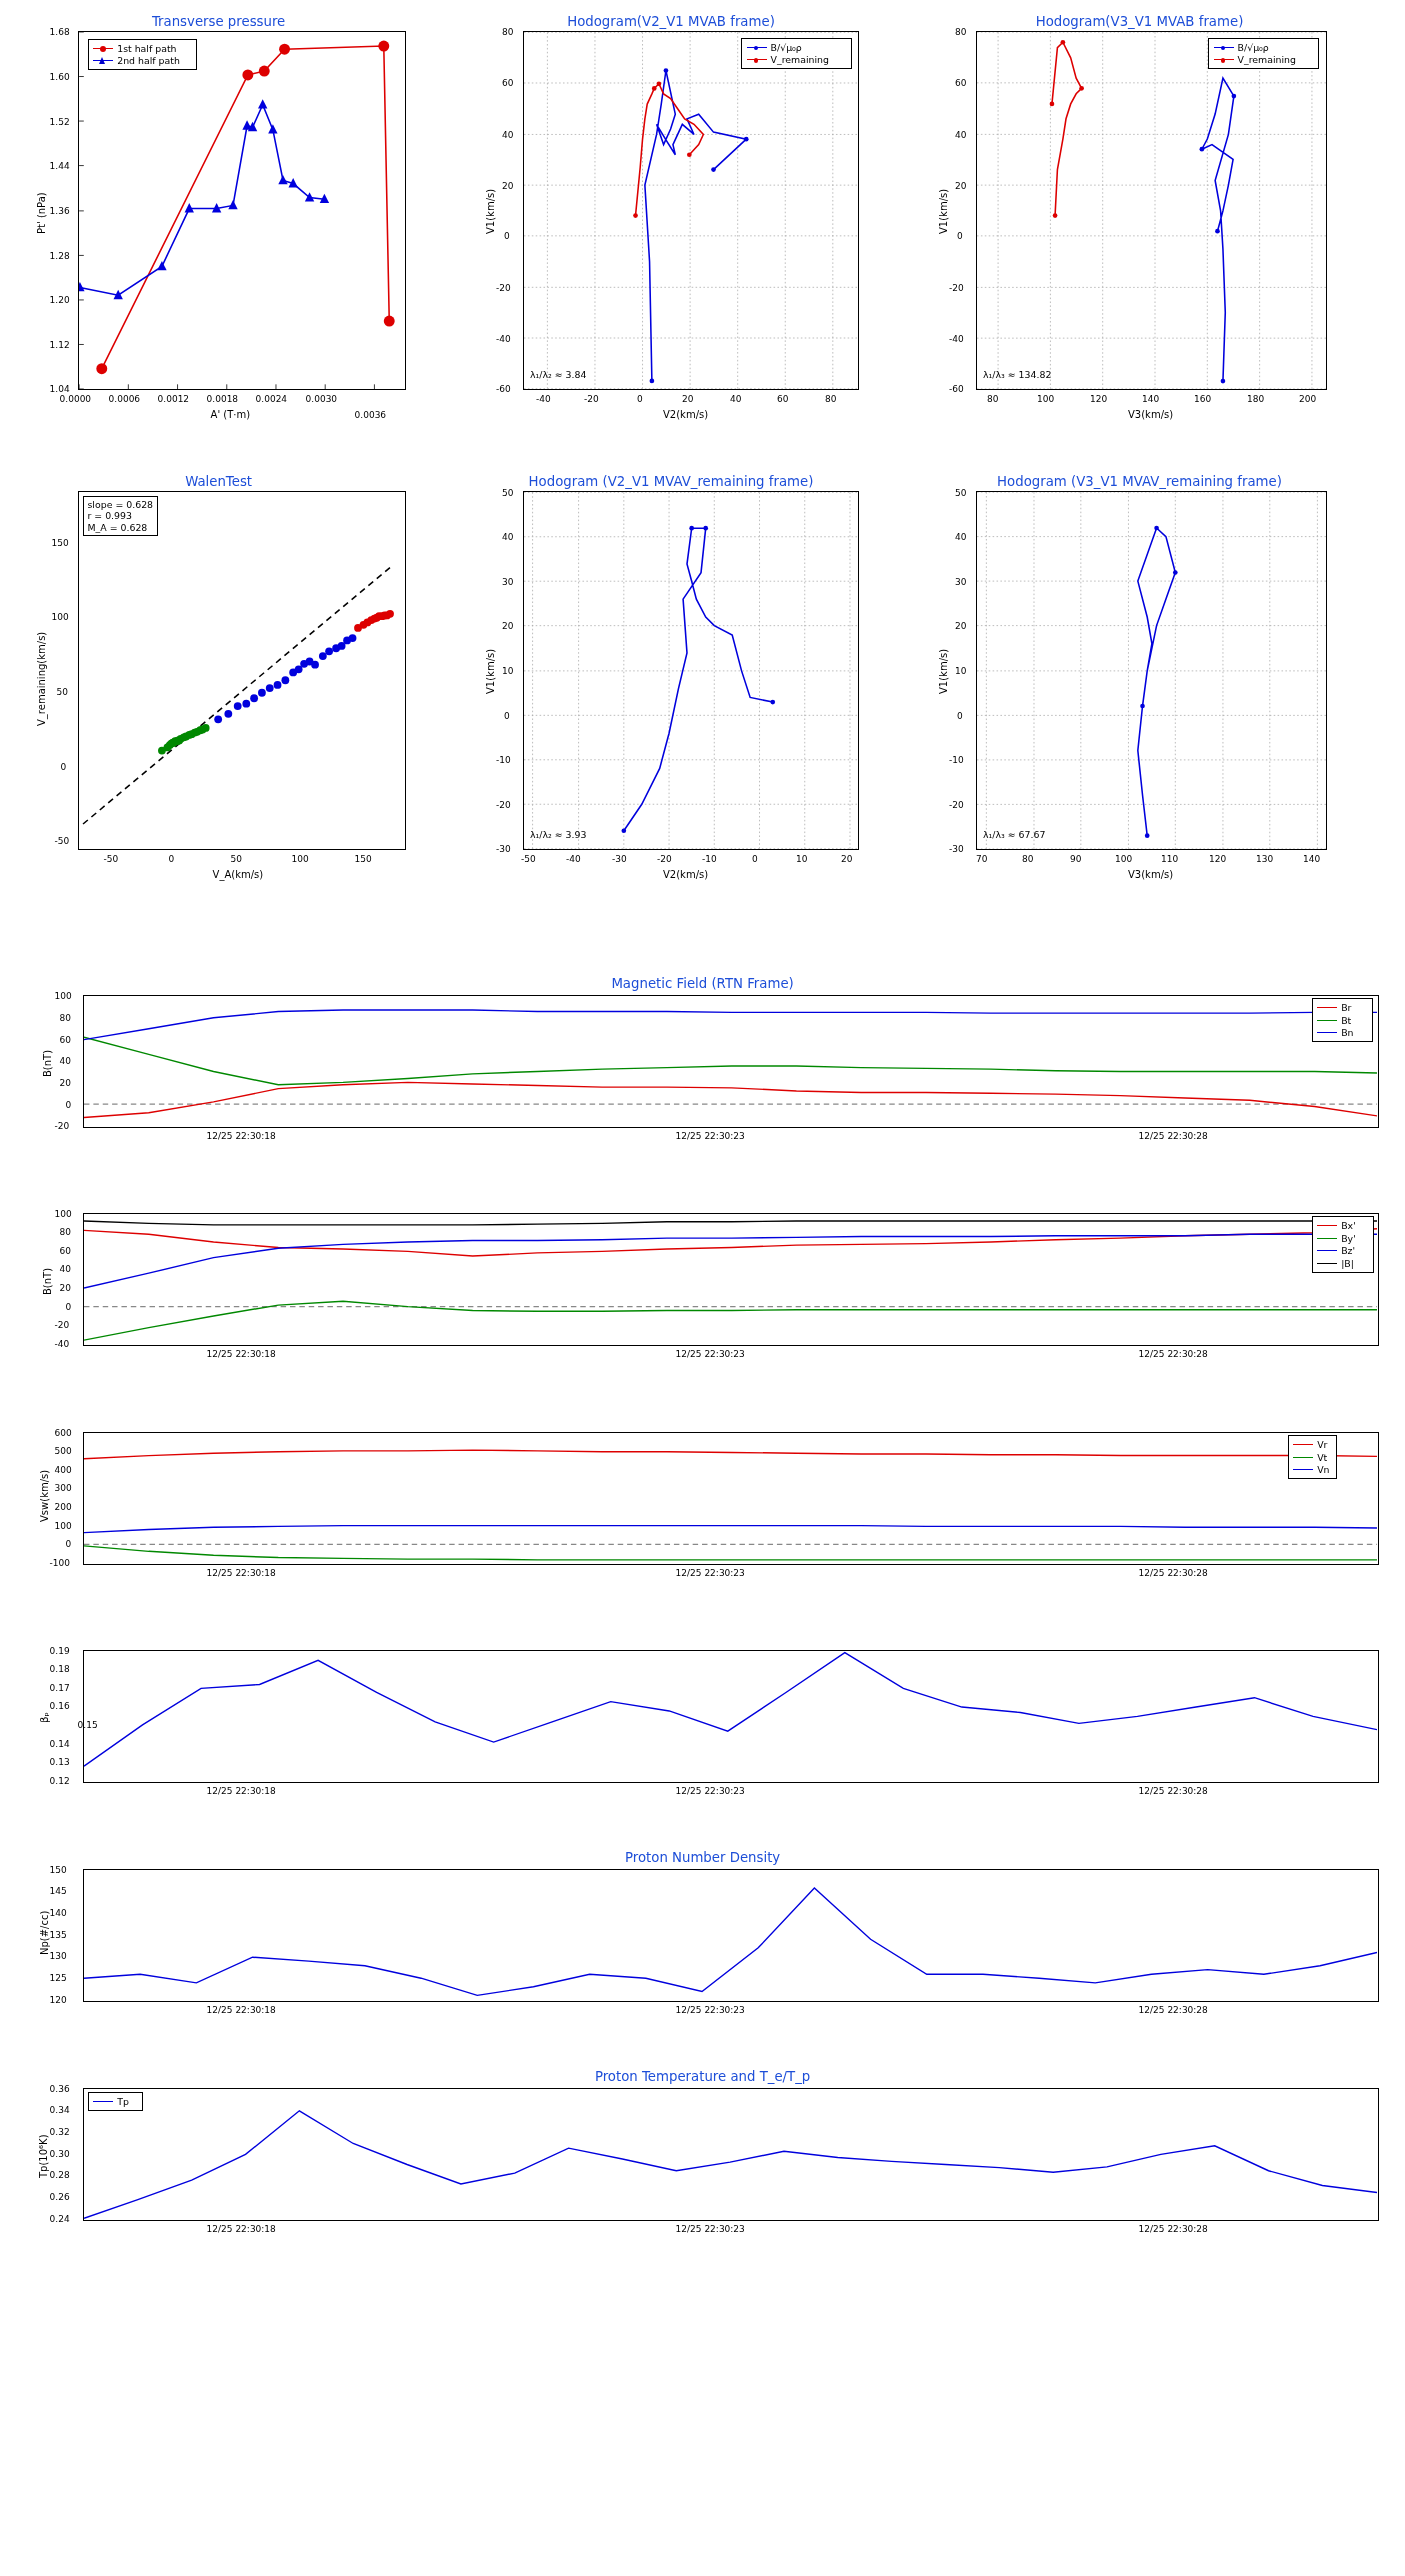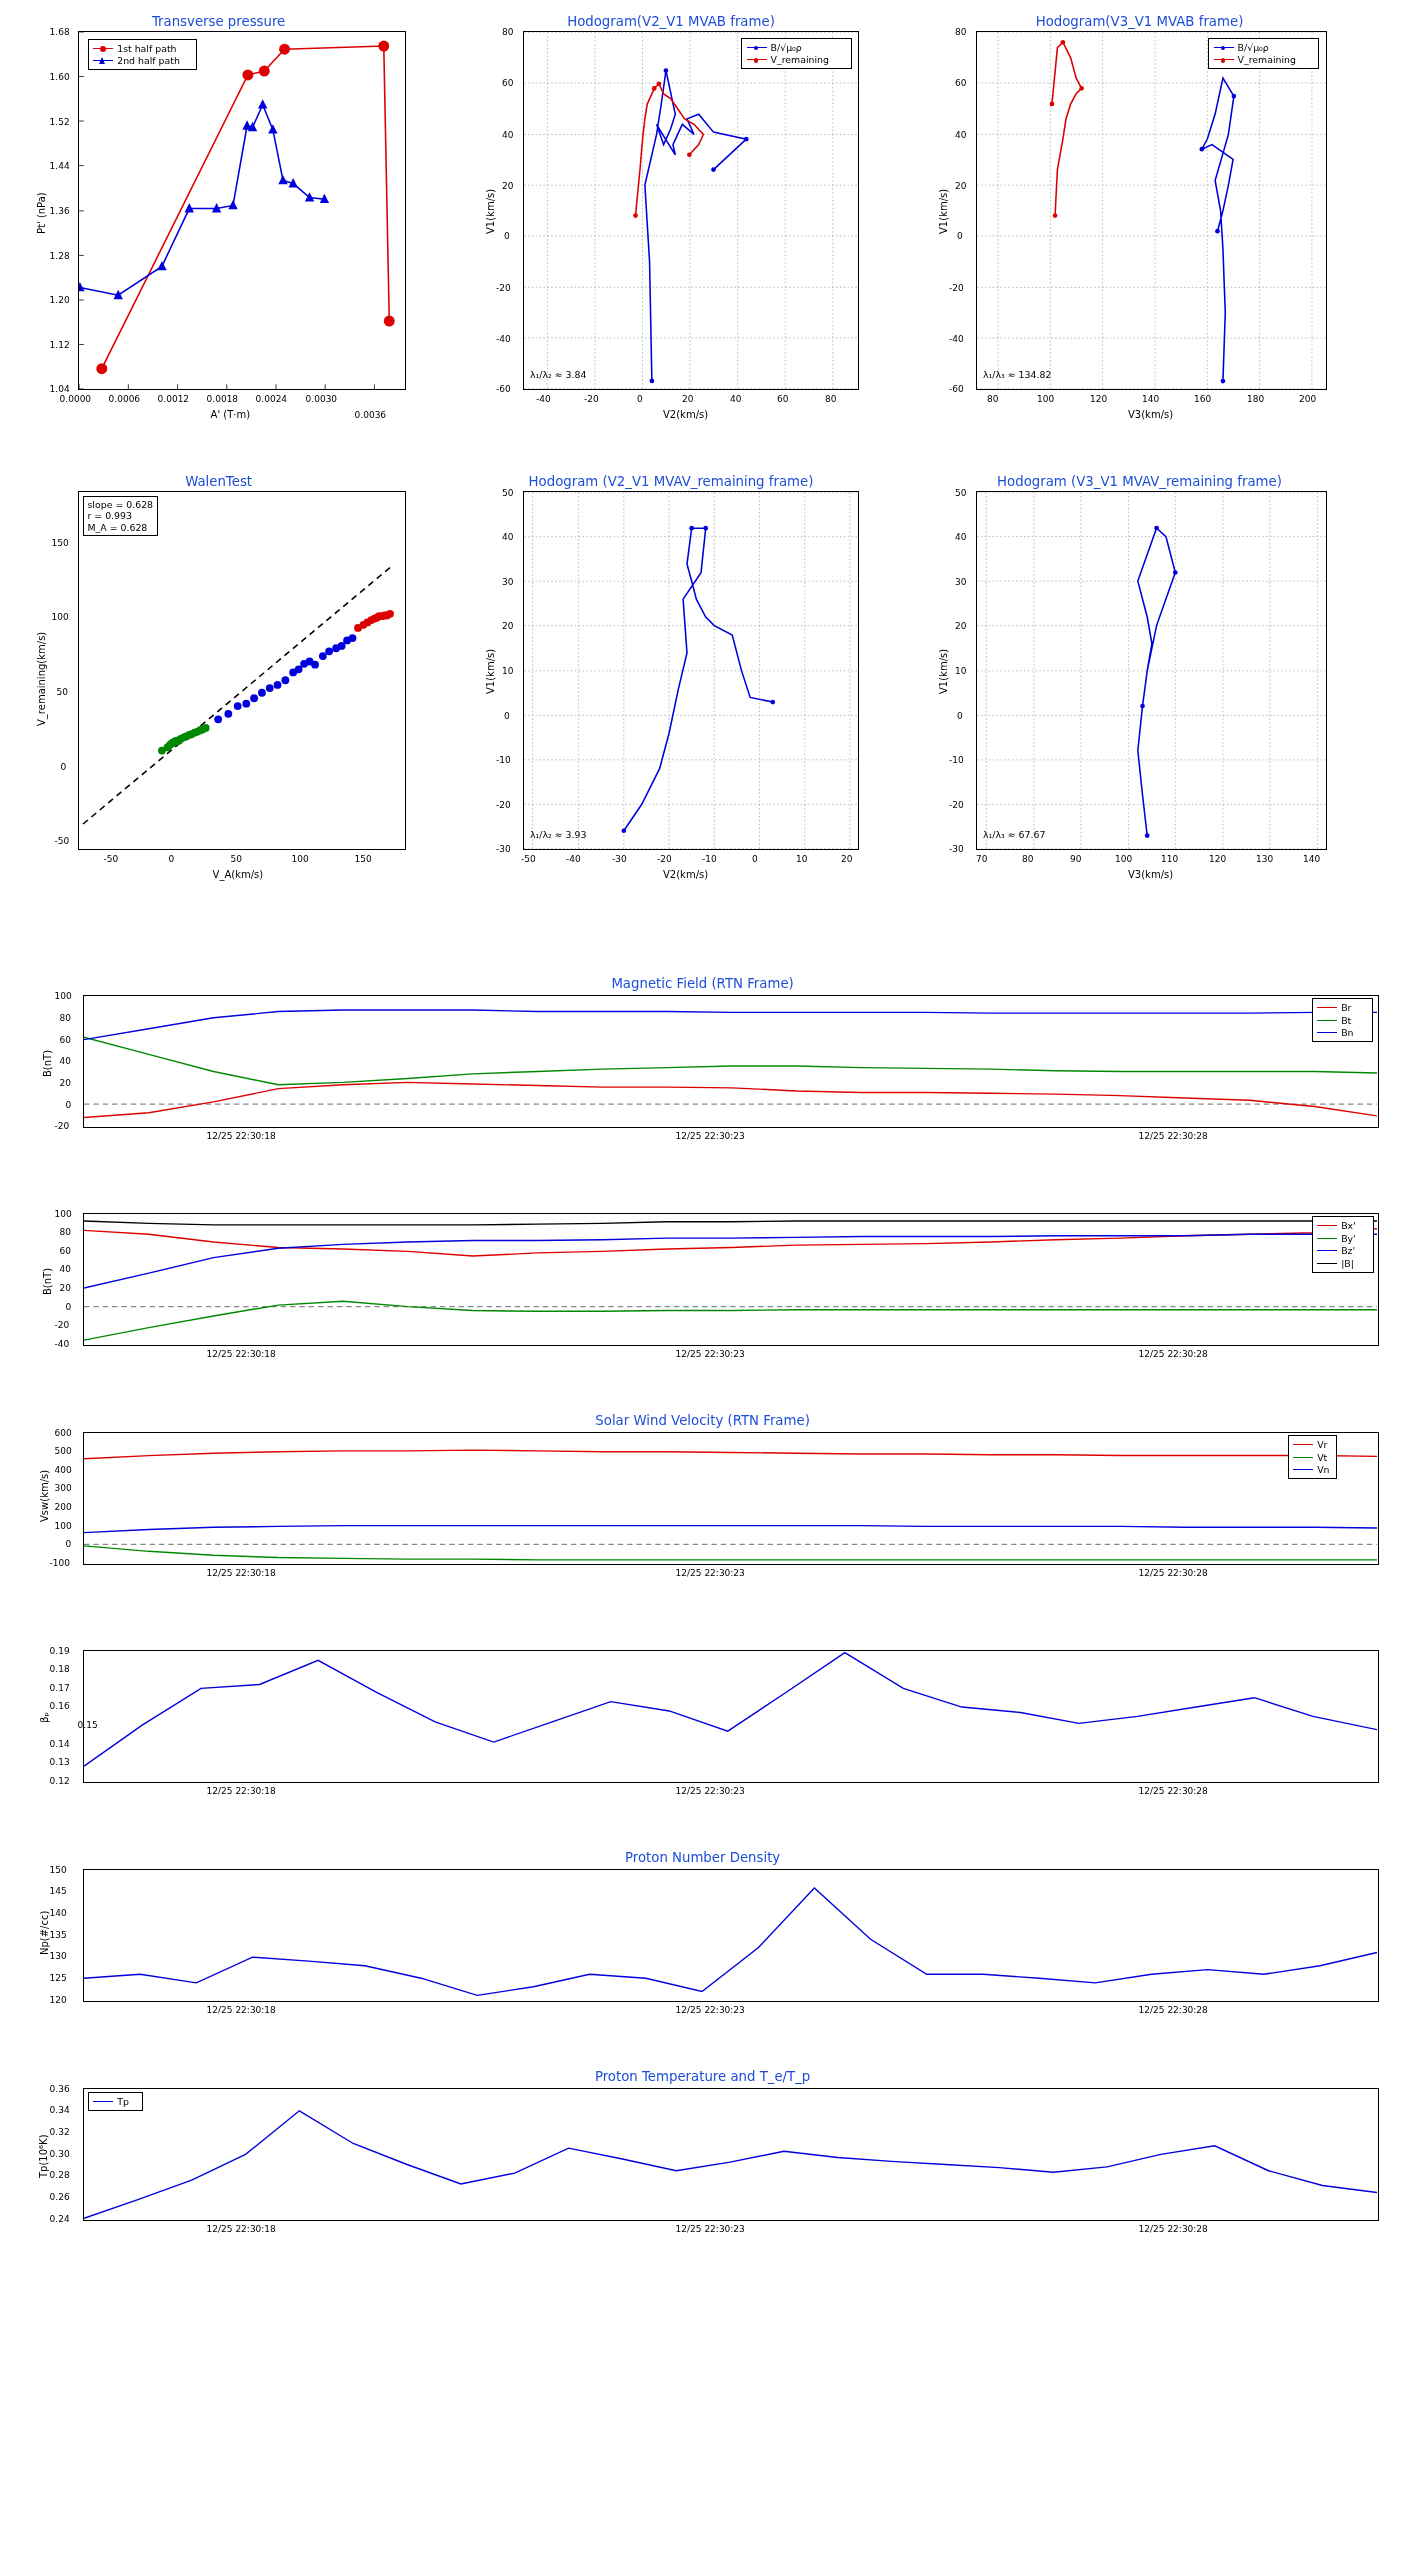--- a/index.html
+++ b/index.html
@@ -521,21 +521,20 @@
           <span>Bz'</span>
         </div>
       <div class="legrow">
           <span class="legline" style="border-top-color:#000000;"></span>
           <span>|B|</span>
         </div>
     </div>
   </div>
 
   <div class="panel" style="left:15.6px;top:1413px;width:1374px;height:187px;">
-    <div class="ptitle" style="top:0px;">Solar Wind Velocity (RTN Frame)</div>
     <div class="plotbox" style="left:67px;top:19px;width:1296px;height:133px;">
       <svg width="1293" height="130" viewBox="0 0 1657 167" preserveAspectRatio="none">
         <line x1="0" y1="143" x2="1657" y2="143" stroke="#888" stroke-width="1.5" stroke-dasharray="7,5"></line>
         <polyline points="0,33 83,29 166,26 249,24 332,23 415,23 498,22 581,23 664,24 747,24 830,25 913,26 996,27 1079,27 1162,28 1245,28 1328,29 1411,29 1494,29 1577,29 1657,30" fill="none" stroke="#dd0000" stroke-width="1.8"></polyline>
         <polyline points="0,145 83,152 166,157 249,160 332,161 415,162 498,162 581,163 664,163 747,163 830,163 913,163 996,163 1079,163 1162,163 1245,163 1328,163 1411,163 1494,163 1577,163 1657,163" fill="none" stroke="#008800" stroke-width="1.8"></polyline>
         <polyline points="0,128 83,124 166,121 249,120 332,119 415,119 498,119 581,119 664,119 747,119 830,119 913,119 996,119 1079,120 1162,120 1245,120 1328,120 1411,121 1494,121 1577,121 1657,122" fill="none" stroke="#0000dd" stroke-width="1.8"></polyline>
       </svg>
     </div>
     <div class="tick" style="left:34px;top:145px;">-100</div>
     <div class="tick" style="left:50px;top:126px;">0</div>

